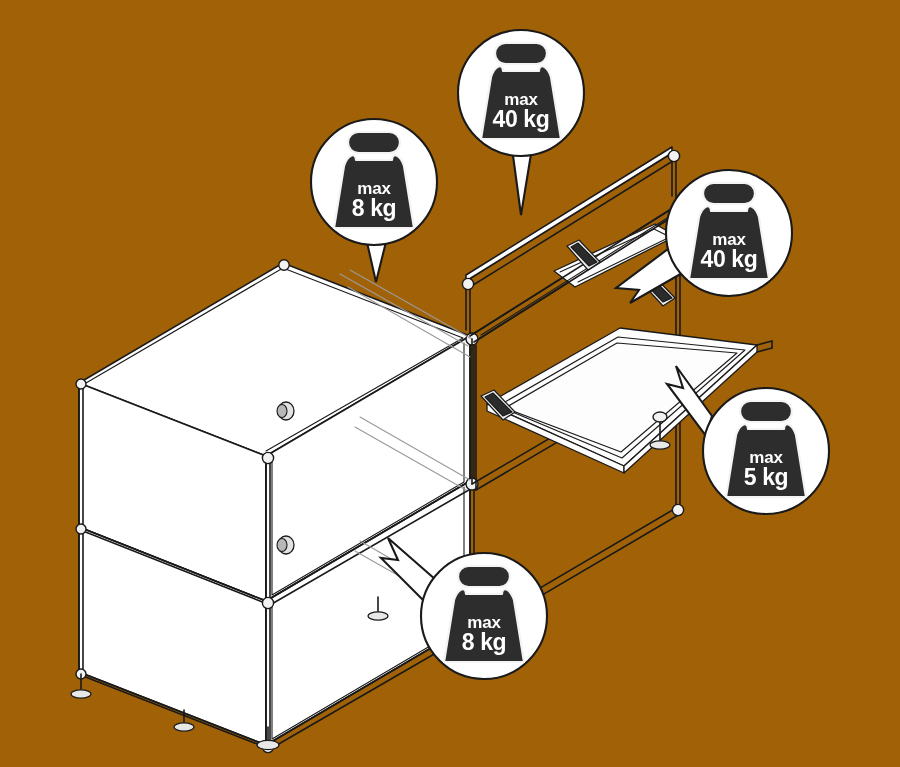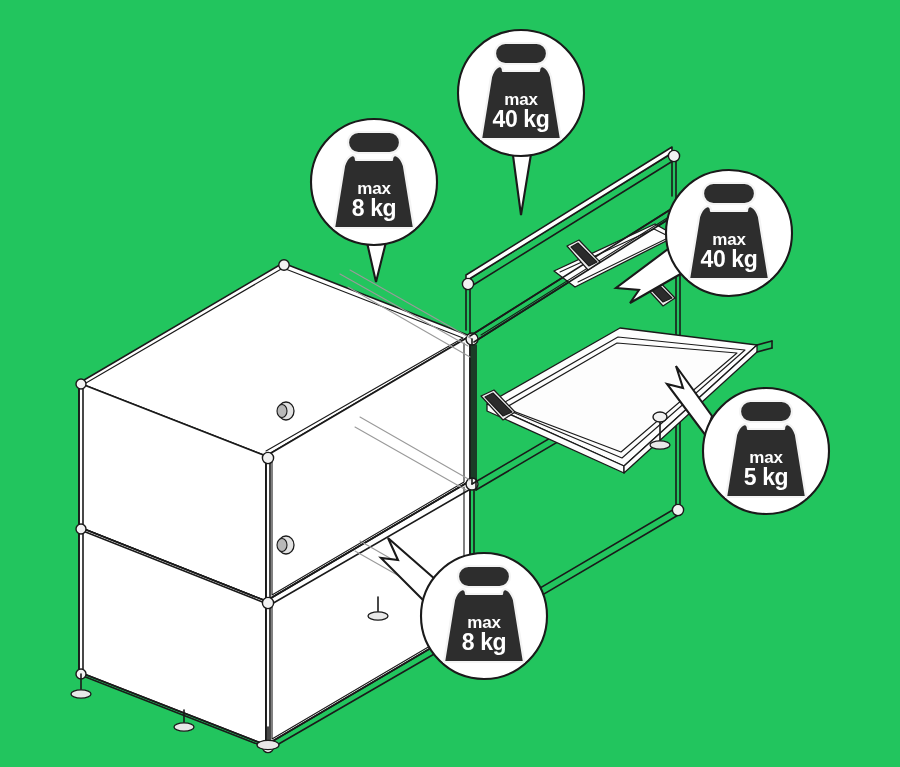--- a/index.html
+++ b/index.html
@@ -8,21 +8,21 @@
     padding: 0;
     background: #ffffff;
   }
   body {
     font-family: "Liberation Sans", sans-serif;
   }
   #stage {
     position: relative;
     width: 900px;
     height: 767px;
-    background: #22c55e;
+    background: #a16207;
     overflow: hidden;
   }
   #stage svg {
     position: absolute;
     top: 0;
     left: 0;
     width: 900px;
     height: 767px;
   }
   .ln   { fill: none; stroke: #1a1a1a; stroke-width: 1.6; stroke-linecap: round; stroke-linejoin: round; }

